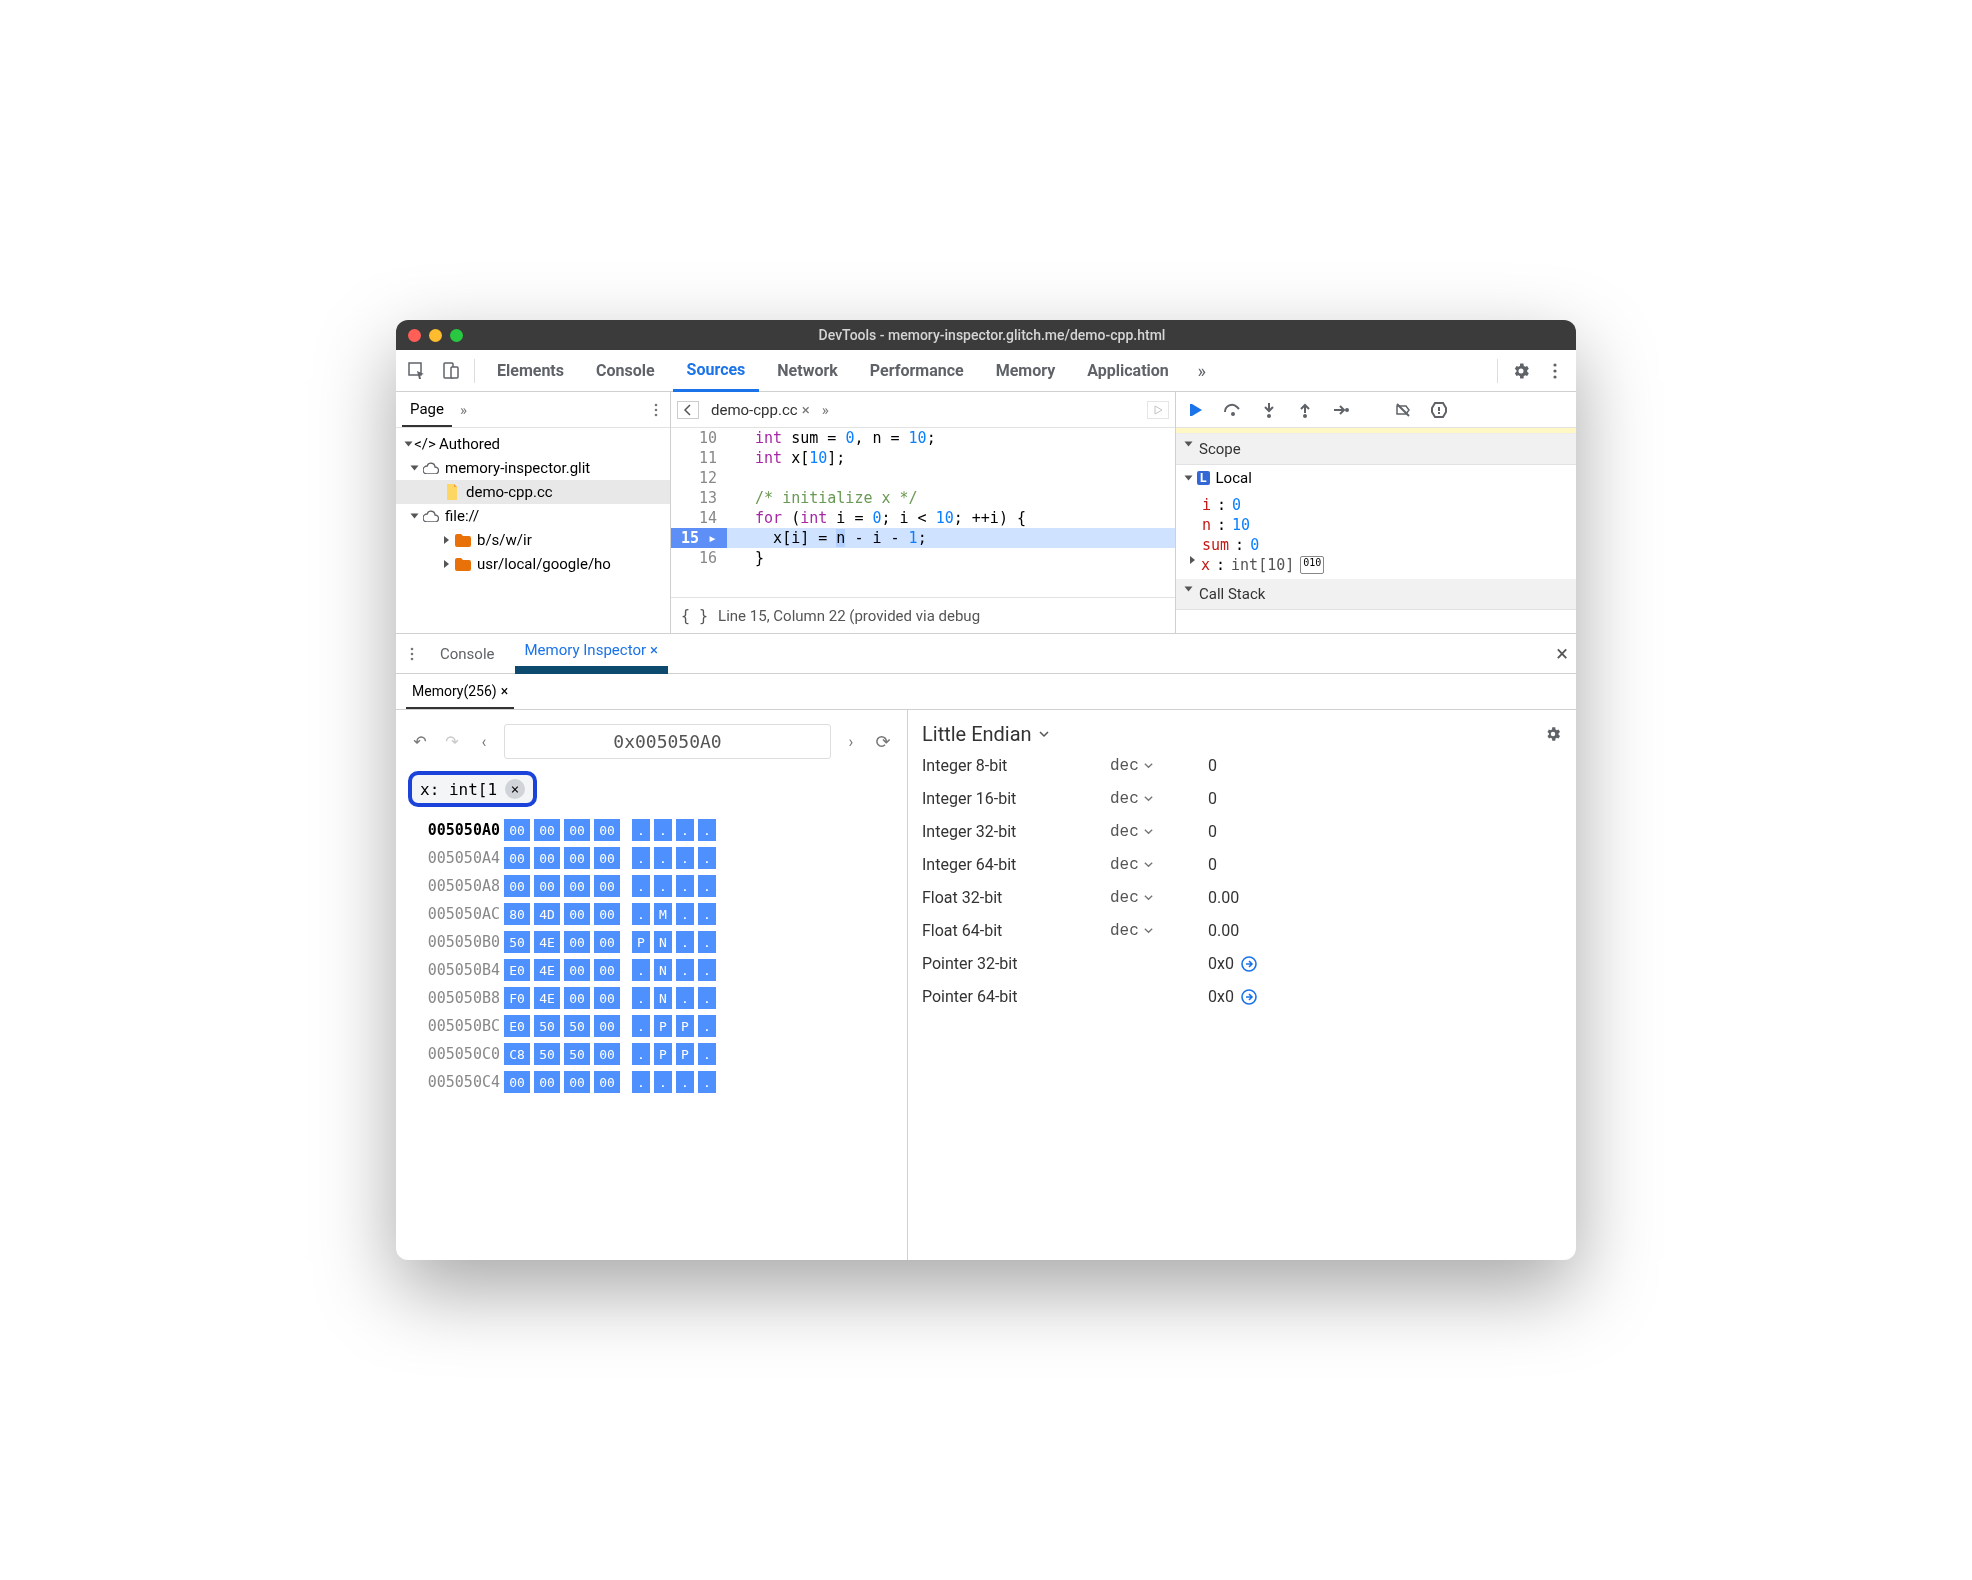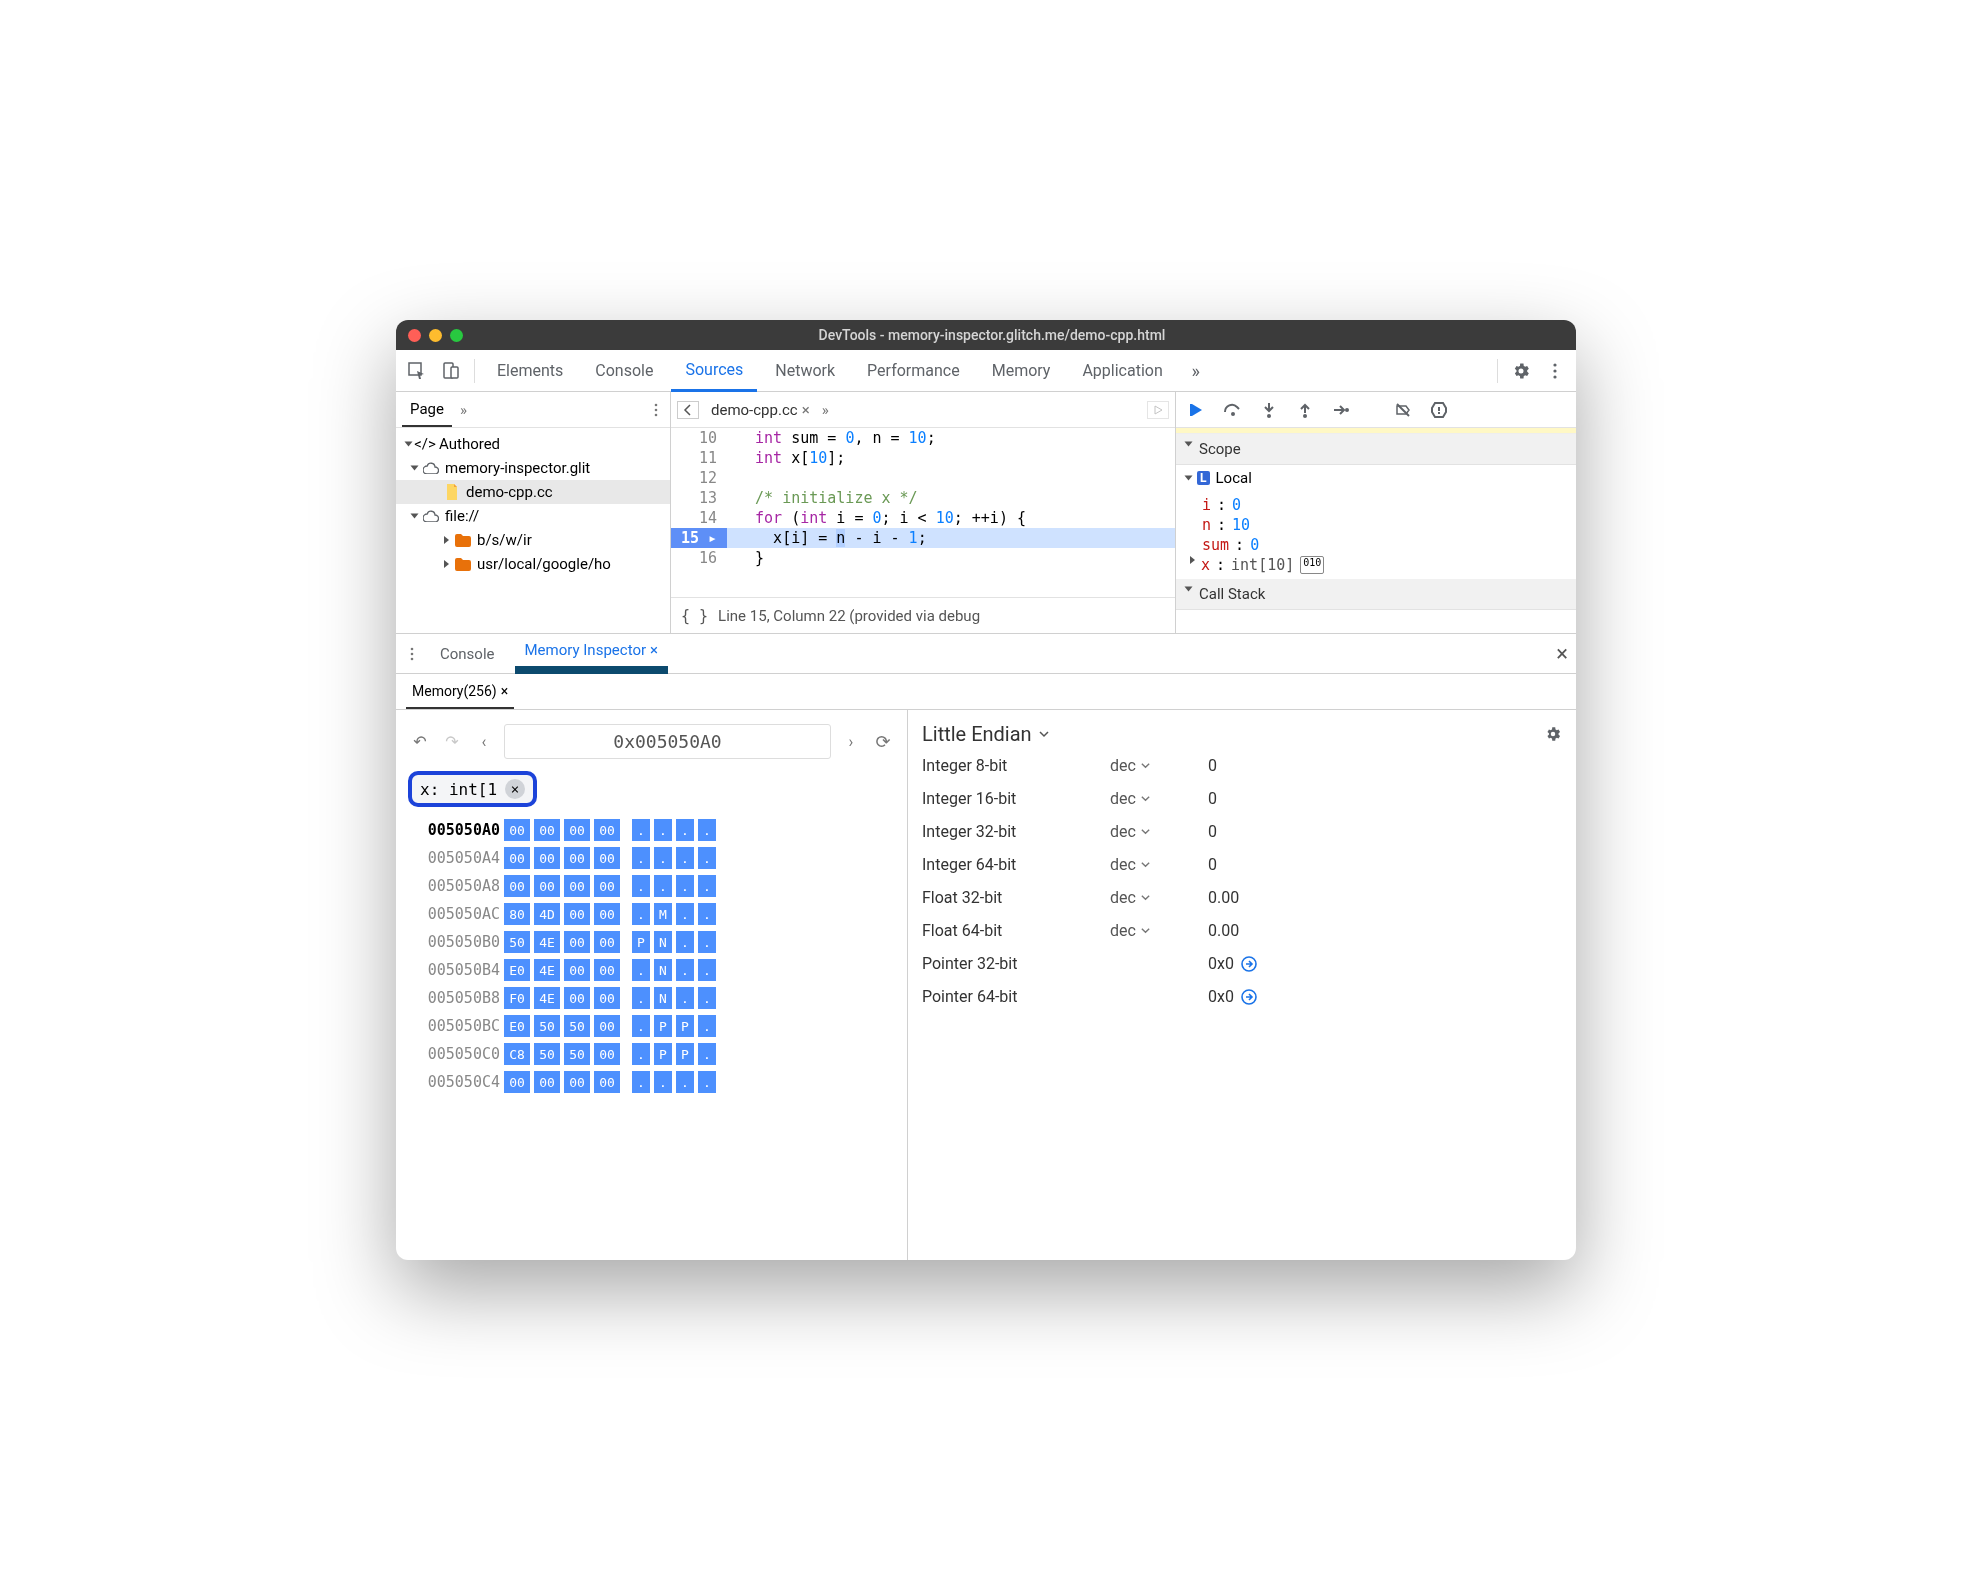--- a/index.html
+++ b/index.html
@@ -52,21 +52,21 @@
     gap: 4px;
     font-size: 16px;
     color: #5f6368;
     flex: none;
   }
   .tabstrip .icon-btn {
     width: 30px; height: 30px; display:flex; align-items:center; justify-content:center;
     color:#5f6368;
   }
   .tabstrip .sep { width:1px; height:24px; background:#ddd; margin:0 4px; }
-  .maintab { padding: 0 14px; height:100%; display:flex; align-items:center; cursor:pointer; }
+  .maintab { padding: 0 14px; height:100%; display:flex; align-items:center; cursor:pointer;font-weight:bold; }
   .maintab.active { color:#1a73e8; border-bottom:3px solid #1a73e8; margin-bottom:-1px; }
   .spacer { flex:1; }
   
   .panes {
     display: flex;
     height: 242px;
     border-bottom: 1px solid #d0d0d0;
     flex: none;
     overflow: hidden;
   }
@@ -190,21 +190,21 @@
   .byte { width:26px; height:22px; background:#4d90fe; color:#fff; display:flex;align-items:center;justify-content:center; font-size:13px;}
   .ascii { display:flex; gap:4px; margin-left:8px;}
   .asc { width:18px;height:22px;background:#4d90fe;color:#fff;display:flex;align-items:center;justify-content:center;font-size:13px;}
   
   .memright { flex:1; padding:12px 14px; display:flex; flex-direction:column; }
   .memright .header { display:flex; align-items:center; justify-content:space-between; font-size:20px; margin-bottom:10px;}
   .endian { display:flex; align-items:center; gap:6px; color:#333; }
   .valgrid { display:flex; flex-direction:column; gap:14px; font-size:16px; color:#333; }
   .valrow { display:flex; align-items:center; gap:28px;}
   .valrow .lab { width:160px; }
-  .valrow .fmt { width:70px; color:#555; display:flex;align-items:center;gap:4px;}
+  .valrow .fmt { width:70px; color:#555; display:flex;align-items:center;gap:4px;font-family:Liberation Mono, monospace;}
   .valrow .fmt.empty { width:70px; }
   .valrow .val { display:flex;align-items:center;gap:6px;}
   .ptr-go { color:#1a73e8; }
   svg { display:block; }
 </style>
 </head>
 <body>
 
 <div class="window">
 

